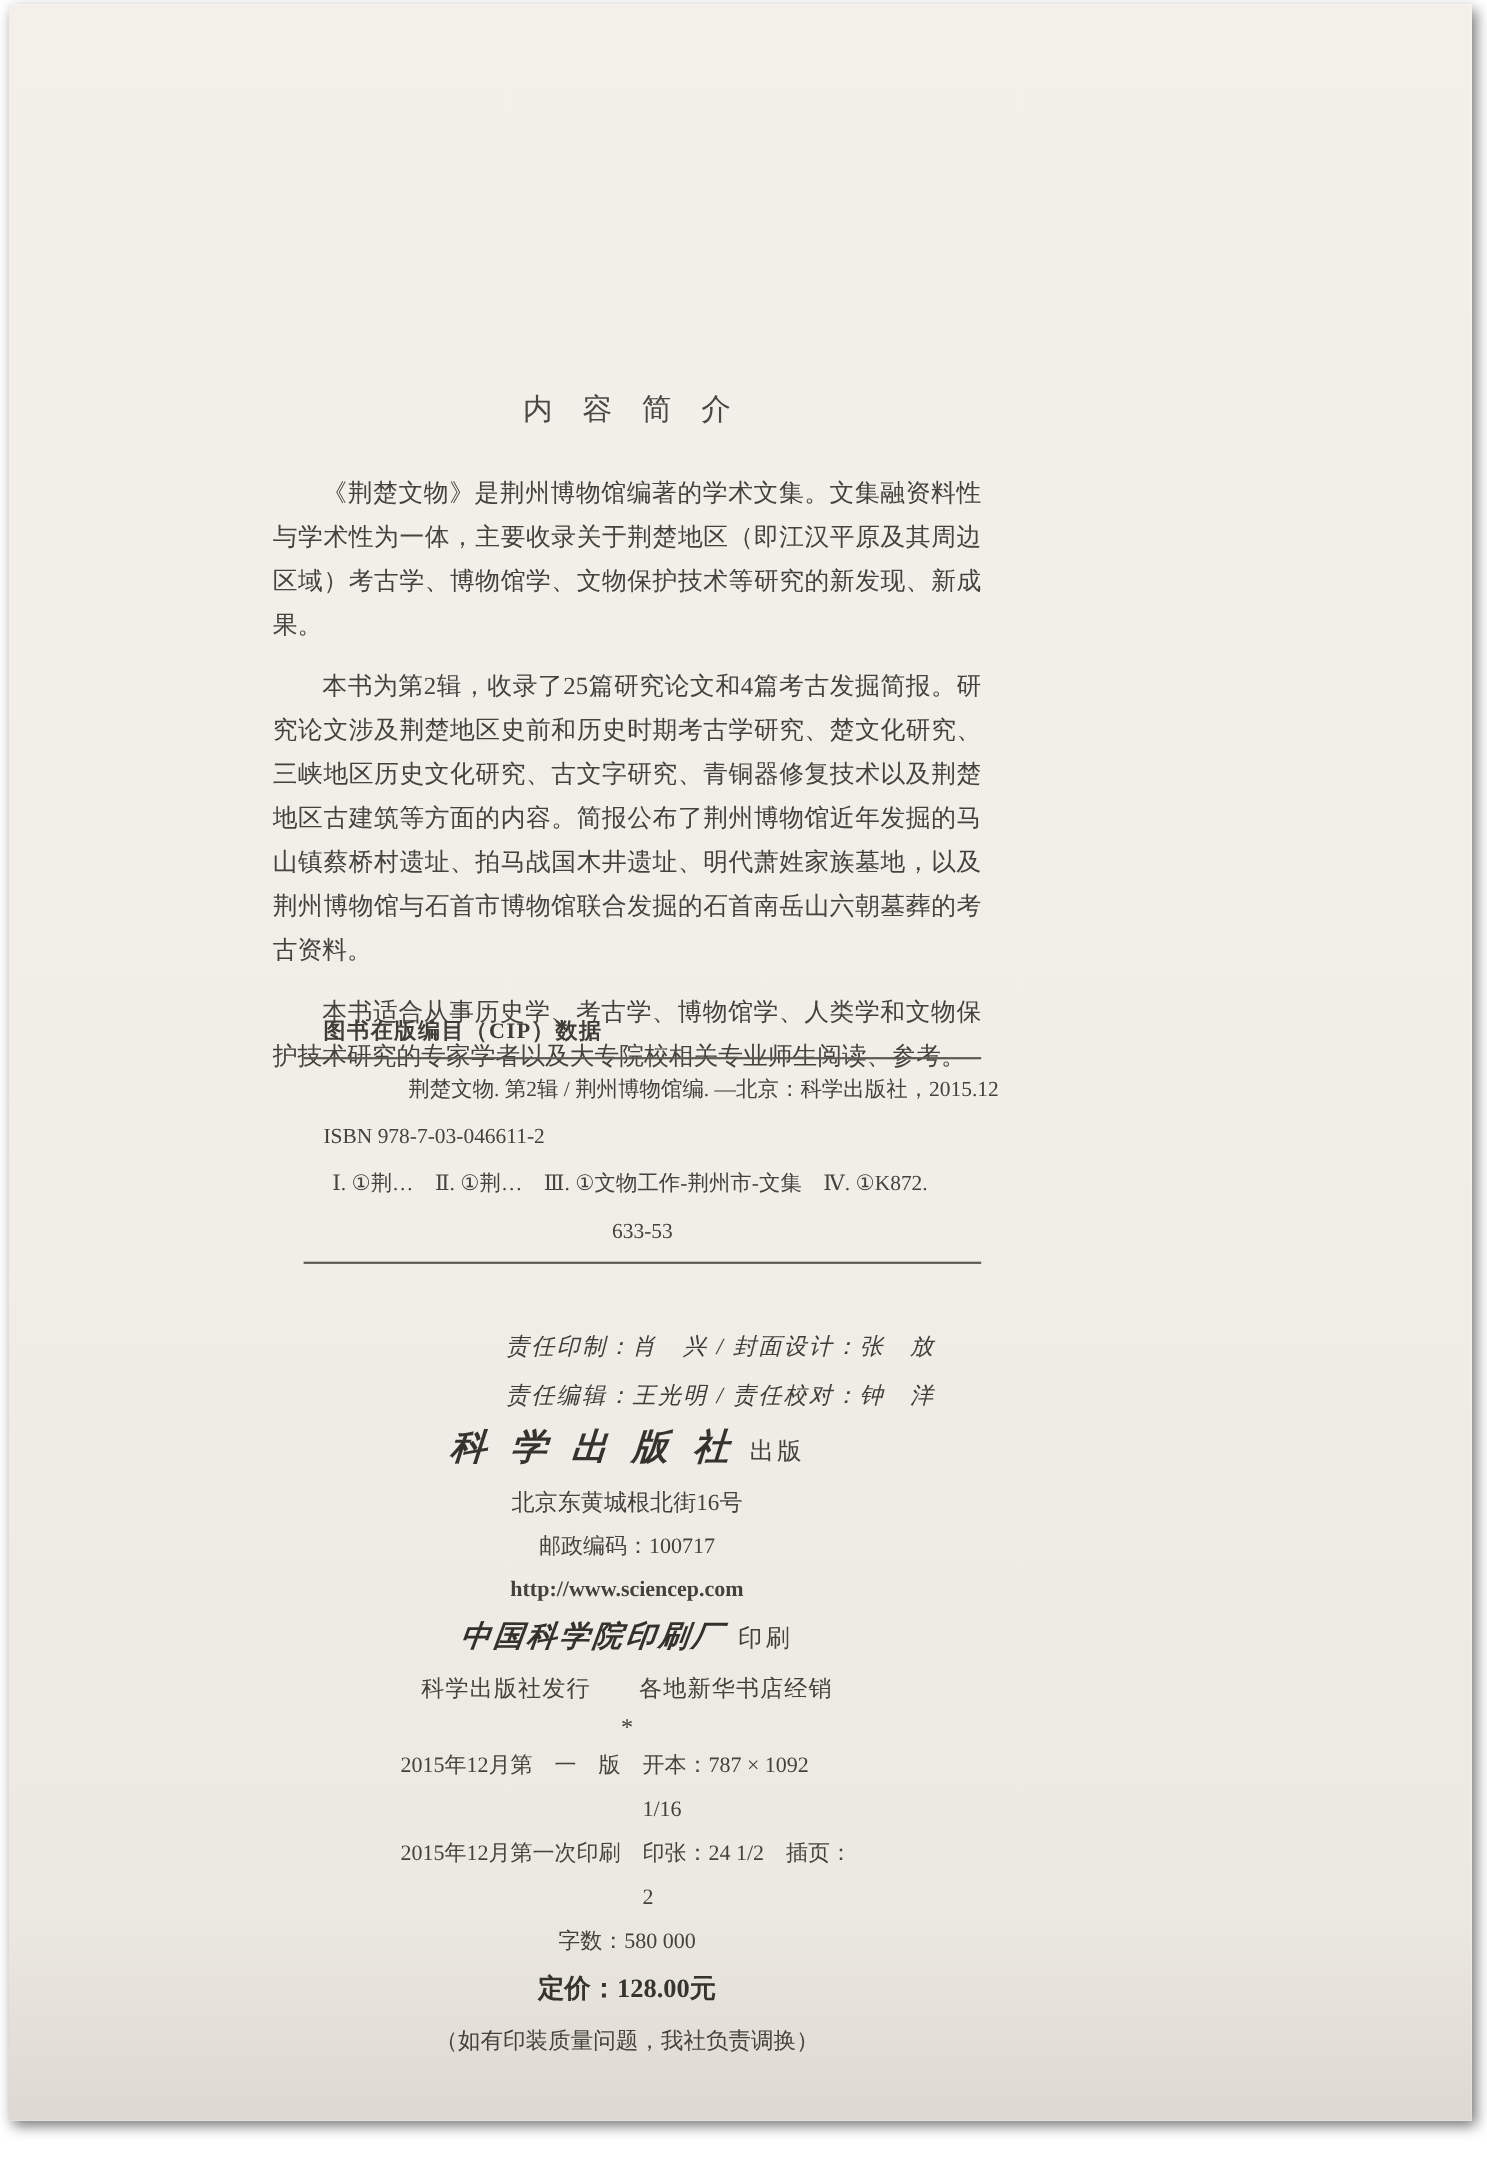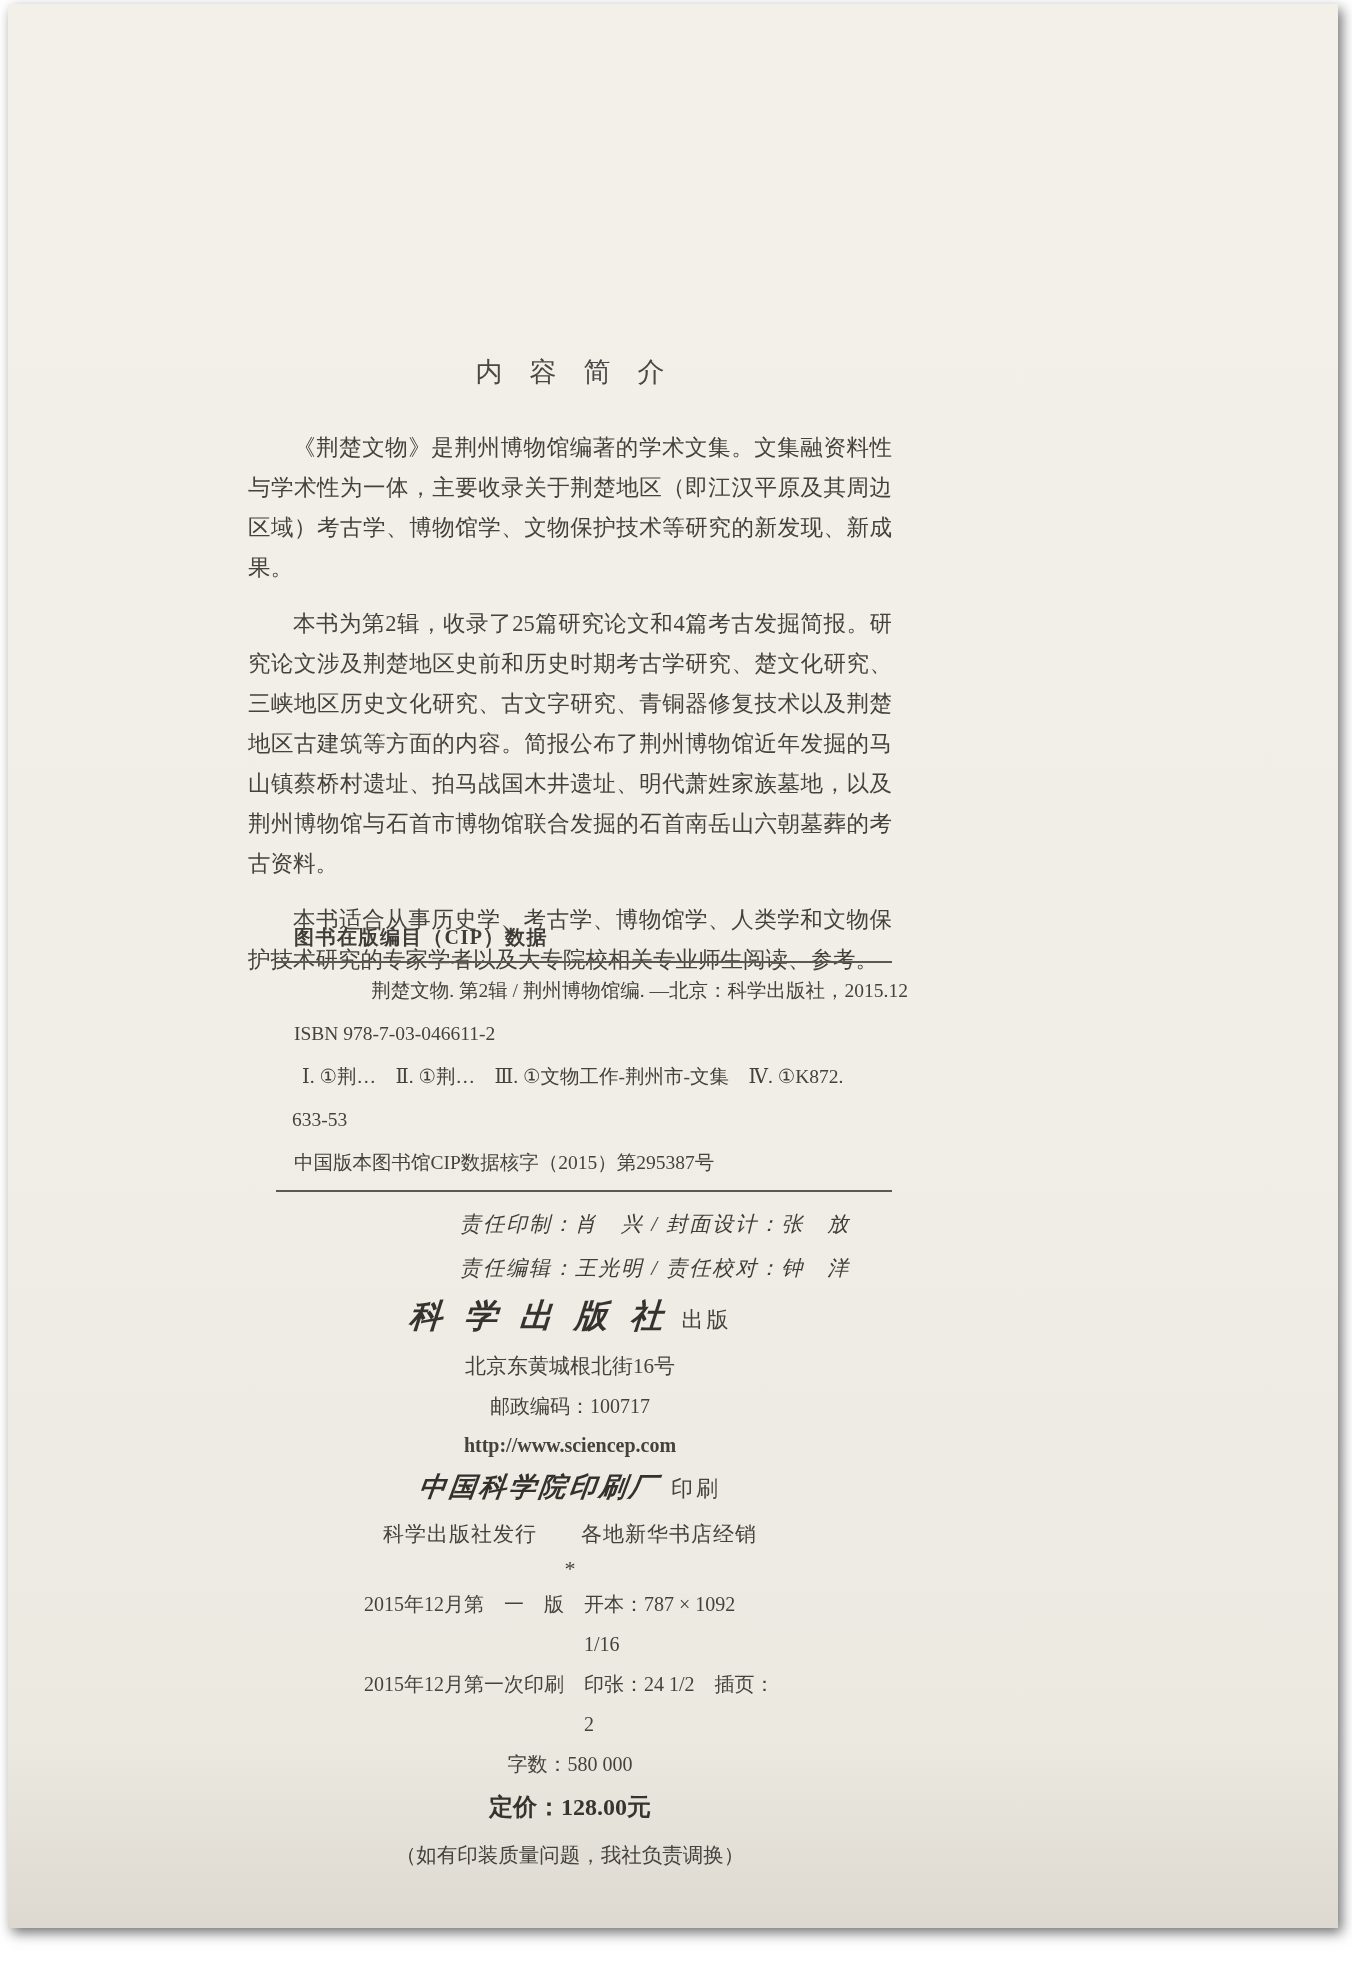--- a/index.html
+++ b/index.html
@@ -31,21 +31,21 @@
 
   
   .cip { top:920px; }
   .cip-heading { margin-left:62px; font-size:20px; font-weight:bold; letter-spacing:1.5px; color:#3f3c37; }
   .cip-rule { border:none; border-top:2px solid #5c5953; margin:10px 0 0 44px; width:616px; }
   .cip-rule.bottom { margin-top:6px; }
   .cip-body { margin-top:6px; font-size:19.5px; line-height:43px; }
   .cip-line { margin-left:62px; }
   .cip-line.first { margin-top:6px;text-align:right; }
   .cip-line.class { margin-left:70px; }
-  .cip-line.wrap { margin-left:60px; }
+  .cip-line.wrap { margin-left:28px;text-align:center; }
 
   
   .credits { top:1198px; font-style:italic; font-size:21px; line-height:44px; color:#403d38; }
   .credits .credit-line { margin-left:228px; letter-spacing:2px; }
 
   
   .imprint { top:1288px; text-align:center; }
   .pub-line { line-height:48px; }
   .pub-name {
     font-size:33px; font-weight:bold; font-style:italic; letter-spacing:7px;
@@ -84,21 +84,20 @@
     </div>
 
     <div class="block cip">
       <div class="cip-heading">图书在版编目（CIP）数据</div>
       <hr class="cip-rule">
       <div class="cip-body">
         <div class="cip-line first">荆楚文物. 第2辑 / 荆州博物馆编. —北京：科学出版社，2015.12</div>
         <div class="cip-line">ISBN 978-7-03-046611-2</div>
         <div class="cip-line class">Ⅰ. ①荆…　Ⅱ. ①荆…　Ⅲ. ①文物工作-荆州市-文集　Ⅳ. ①K872.</div>
         <div class="cip-line wrap">633-53</div>
-        <div class="cip-line">中国版本图书馆CIP数据核字（2015）第295387号</div>
       </div>
       <hr class="cip-rule bottom">
     </div>
 
     <div class="block credits">
       <div class="credit-line">责任印制：肖　兴 / 封面设计：张　放</div>
       <div class="credit-line">责任编辑：王光明 / 责任校对：钟　洋</div>
     </div>
 
     <div class="block imprint">

